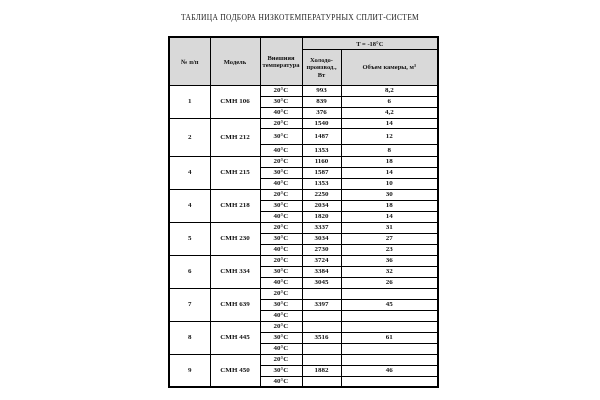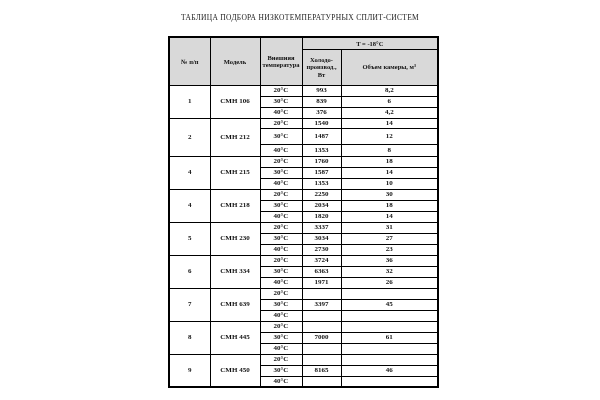--- a/index.html
+++ b/index.html
@@ -116,21 +116,21 @@
         </tr>
         <tr style="height: 12px;">
           <td>40°С</td>
           <td>1353</td>
           <td>8</td>
         </tr>
         <tr style="height: 11px;">
           <td rowspan="3" class="num-cell">4</td>
           <td rowspan="3" class="model-cell">СМН 215</td>
           <td>20°С</td>
-          <td>1760</td>
+          <td>1160</td>
           <td>18</td>
         </tr>
         <tr style="height: 11px;">
           <td>30°С</td>
           <td>1587</td>
           <td>14</td>
         </tr>
         <tr style="height: 11px;">
           <td>40°С</td>
           <td>1353</td>
@@ -172,26 +172,26 @@
         </tr>
         <tr style="height: 11px;">
           <td rowspan="3" class="num-cell">6</td>
           <td rowspan="3" class="model-cell">СМН 334</td>
           <td>20°С</td>
           <td>3724</td>
           <td>36</td>
         </tr>
         <tr style="height: 11px;">
           <td>30°С</td>
-          <td>6363</td>
+          <td>3384</td>
           <td>32</td>
         </tr>
         <tr style="height: 11px;">
           <td>40°С</td>
-          <td>1971</td>
+          <td>3045</td>
           <td>26</td>
         </tr>
         <tr style="height: 11px;">
           <td rowspan="3" class="num-cell">7</td>
           <td rowspan="3" class="model-cell">СМН 639</td>
           <td>20°С</td>
           <td></td>
           <td></td>
         </tr>
         <tr style="height: 11px;">
@@ -206,38 +206,38 @@
         </tr>
         <tr style="height: 11px;">
           <td rowspan="3" class="num-cell">8</td>
           <td rowspan="3" class="model-cell">СМН 445</td>
           <td>20°С</td>
           <td></td>
           <td></td>
         </tr>
         <tr style="height: 11px;">
           <td>30°С</td>
-          <td>7000</td>
+          <td>3516</td>
           <td>61</td>
         </tr>
         <tr style="height: 11px;">
           <td>40°С</td>
           <td></td>
           <td></td>
         </tr>
         <tr style="height: 11px;">
           <td rowspan="3" class="num-cell">9</td>
           <td rowspan="3" class="model-cell">СМН 450</td>
           <td>20°С</td>
           <td></td>
           <td></td>
         </tr>
         <tr style="height: 11px;">
           <td>30°С</td>
-          <td>8165</td>
+          <td>1882</td>
           <td>46</td>
         </tr>
         <tr style="height: 11px;">
           <td>40°С</td>
           <td></td>
           <td></td>
         </tr>
       </tbody>
   </table>
 

